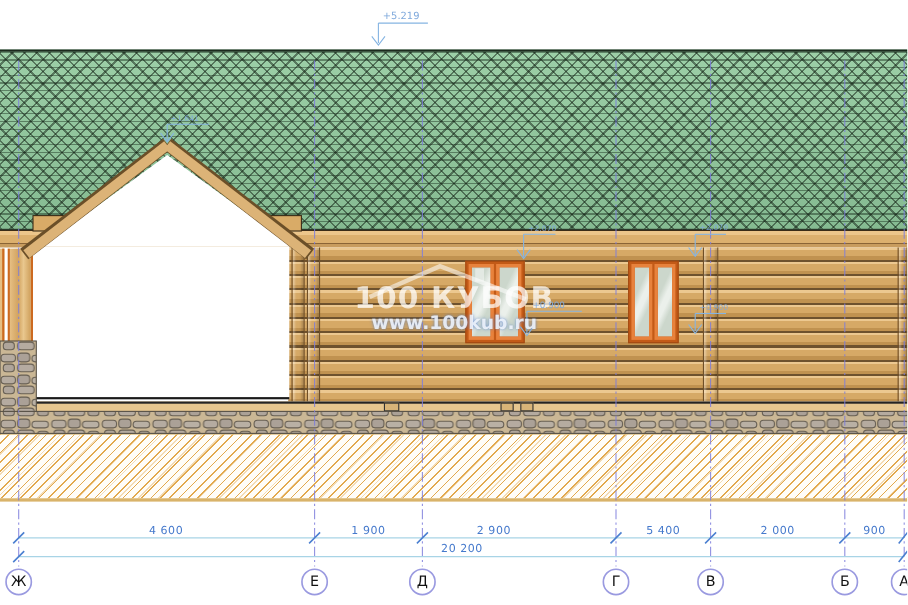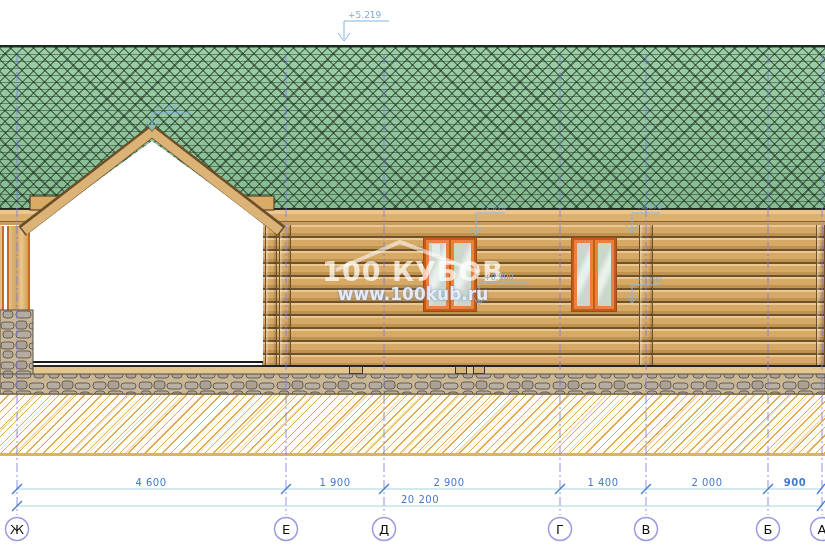--- a/index.html
+++ b/index.html
@@ -206,23 +206,23 @@
     <span class="elev" style="left:348px;top:10px;font-size:9px;">+5.219</span>
     <span class="elev tiny" style="left:155px;top:104px;">+1.641</span>
     <span class="elev tiny" style="left:480px;top:204px;">+2.070</span>
     <span class="elev" style="left:484px;top:273px;">+0.900</span>
     <span class="elev tiny" style="left:636px;top:203px;">+2.070</span>
     <span class="elev tiny" style="left:636px;top:276px;">+0.900</span>
 
     <span class="dimtext" style="left:151px;top:477px;">4 600</span>
     <span class="dimtext" style="left:335px;top:477px;">1 900</span>
     <span class="dimtext" style="left:449px;top:477px;">2 900</span>
-    <span class="dimtext" style="left:603px;top:477px;">1 400</span>
+    <span class="dimtext" style="left:603px;top:477px;">5 400</span>
     <span class="dimtext" style="left:707px;top:477px;">2 000</span>
-    <span class="dimtext" style="left:795px;top:477px;font-weight:bold;">900</span>
+    <span class="dimtext" style="left:795px;top:477px;">900</span>
     <span class="dimtext" style="left:420px;top:494px;">20 200</span>
 
     <span class="axis-letter" style="left:17px;top:529px;">Ж</span>
     <span class="axis-letter" style="left:286px;top:529px;">Е</span>
     <span class="axis-letter" style="left:384px;top:529px;">Д</span>
     <span class="axis-letter" style="left:560px;top:529px;">Г</span>
     <span class="axis-letter" style="left:646px;top:529px;">В</span>
     <span class="axis-letter" style="left:768px;top:529px;">Б</span>
     <span class="axis-letter" style="left:822px;top:529px;">А</span>
   </div>

